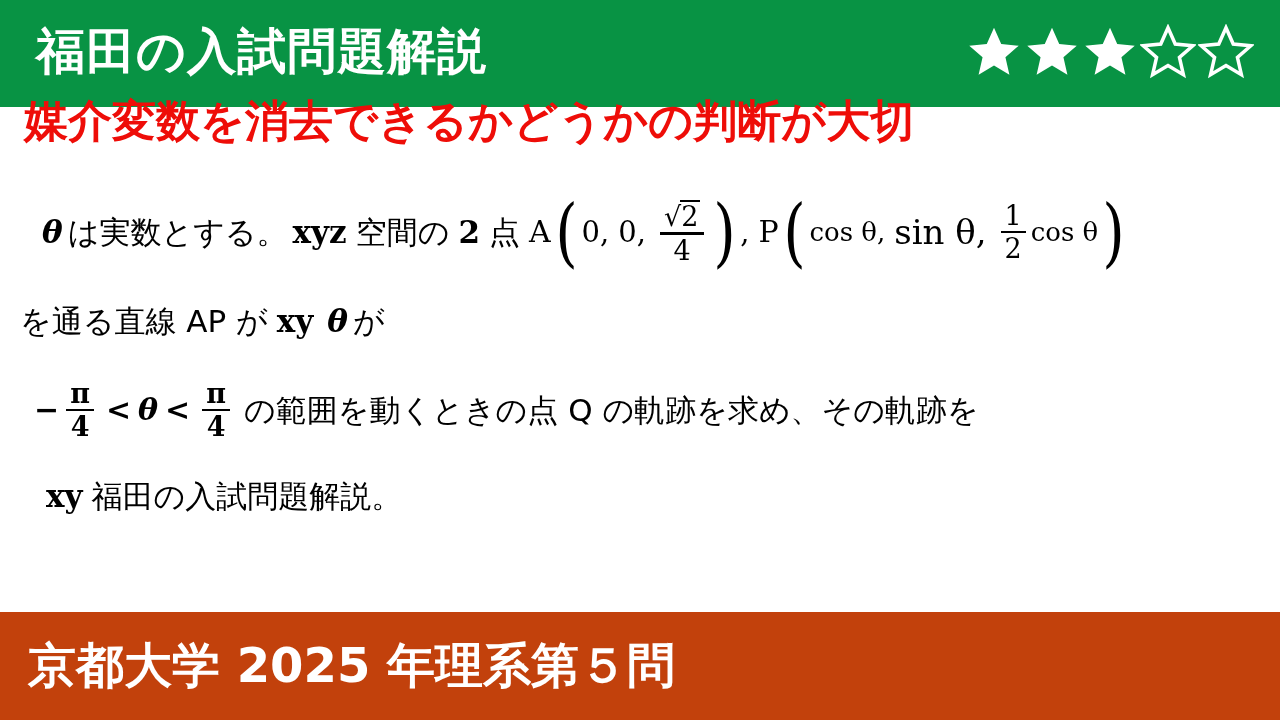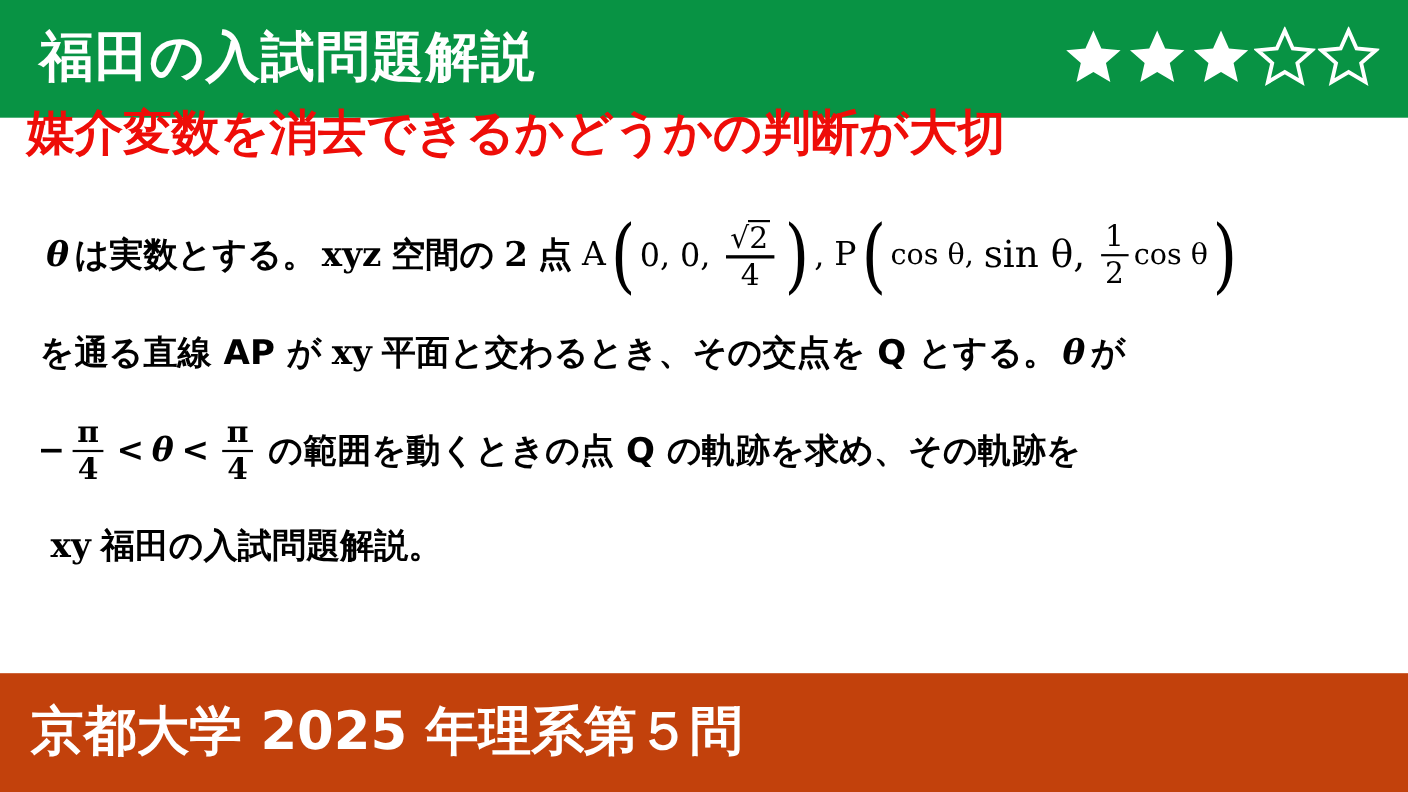--- a/index.html
+++ b/index.html
@@ -46,25 +46,25 @@
     position:absolute;left:0;top:186px;width:1280px;
     color:#000;
   }
   .pline{
     display:flex;align-items:center;
     font-size:31px;font-weight:700;
     white-space:nowrap;
     line-height:1;
   }
   .l1{padding-left:42px;height:92px;}
-  .l2{padding-left:36px;height:86px;}
+  .l2{padding-left:20px;height:86px;}
   .l3{padding-left:34px;height:92px;}
   .l4{padding-left:46px;height:80px;}
 
-  .jp{font-family:"DejaVu Sans","Liberation Sans",sans-serif;font-weight:700;}
+  .jp{font-family:"DejaVu Sans","Liberation Sans",sans-serif;font-weight:400;}
   .mi{font-family:"DejaVu Serif","Liberation Serif",serif;font-weight:700;}
   .mr{font-family:"DejaVu Serif","Liberation Serif",serif;font-weight:700;font-style:normal;}
   .mrl{font-family:"DejaVu Serif","Liberation Serif",serif;font-weight:400;font-style:normal;}
   .theta{font-family:"DejaVu Serif","Liberation Serif",serif;font-style:italic;font-weight:700;}
   .sp{display:inline-block;width:9px;}
   .sp-s{display:inline-block;width:5px;}
 
   
   .bigparen{
     font-family:"DejaVu Serif","Liberation Serif",serif;
@@ -182,21 +182,20 @@
       </span>
       <span class="mrl" style="font-size:26px">cos θ</span>
       <span class="bigparen">)</span>
     </div>
 
     <div class="pline l2">
       <span class="jp">を通る直線 AP が</span>
       <span class="sp"></span>
       <span class="mi">xy</span>
       <span class="sp"></span>
-      <span class="jp">平面と交わるとき、その交点を Q とする。</span>
       <span class="sp-s"></span>
       <span class="theta">θ</span>
       <span class="sp-s"></span>
       <span class="jp">が</span>
     </div>
 
     <div class="pline l3">
       <span class="minus">−</span>
       <span class="frac">
         <span class="num mr">π</span>

